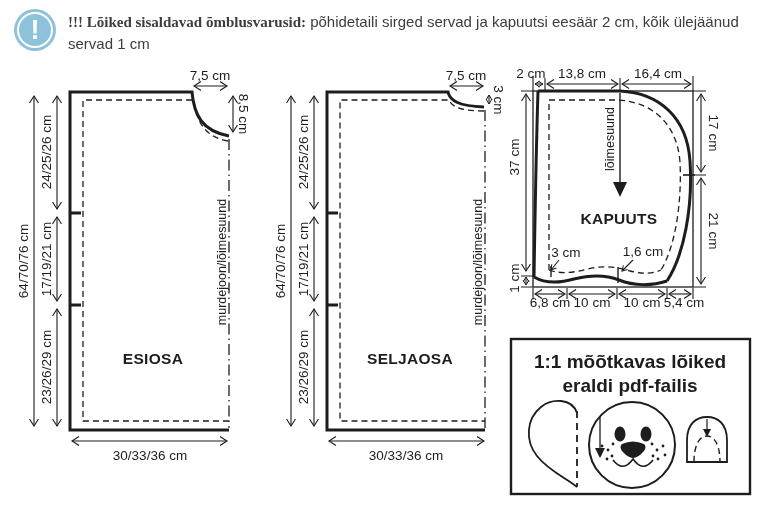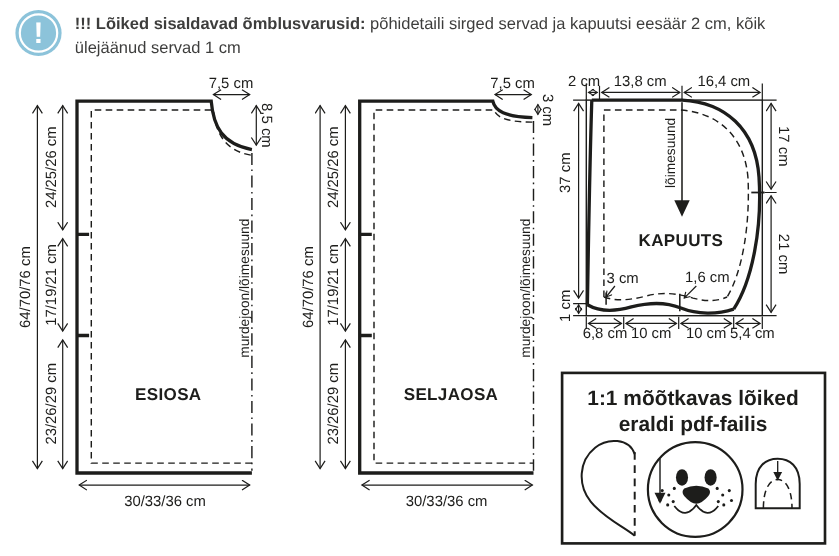--- a/index.html
+++ b/index.html
@@ -5,21 +5,21 @@
   html,body{margin:0;padding:0;background:#ffffff;}
   .page{position:relative;width:763px;height:505px;background:#fff;overflow:hidden;
         font-family:"Liberation Sans",sans-serif;}
   .alert-icon{position:absolute;left:14px;top:9px;width:42px;height:42px;border-radius:50%;
         background:#8cc3da;}
   .alert-icon .ring{position:absolute;inset:3px;border:2px solid #fff;border-radius:50%;
         display:flex;align-items:center;justify-content:center;
         color:#fff;font-weight:bold;font-size:27px;line-height:1;}
   .note{position:absolute;left:68px;top:11px;width:672px;margin:0;
         font-size:15px;line-height:22px;color:#3d3d3c;}
-  .note b{font-weight:bold;}
+  .note b{font-weight:bold;font-family:Liberation Serif, serif;}
   svg{position:absolute;left:0;top:0;}
   .ln{stroke:#1d1d1b;fill:none;}
   .thick{stroke-width:3;}
   .thin{stroke-width:1.3;}
   .dim{stroke-width:1.1;}
   .tick{stroke-width:3;}
   .dash{stroke-width:1.3;stroke-dasharray:6 4;}
   .dashdot{stroke-width:1.3;stroke-dasharray:11 4 1.5 4;}
   text{font-family:"Liberation Sans",sans-serif;fill:#1d1d1b;}
   .t{font-size:13.5px;}

